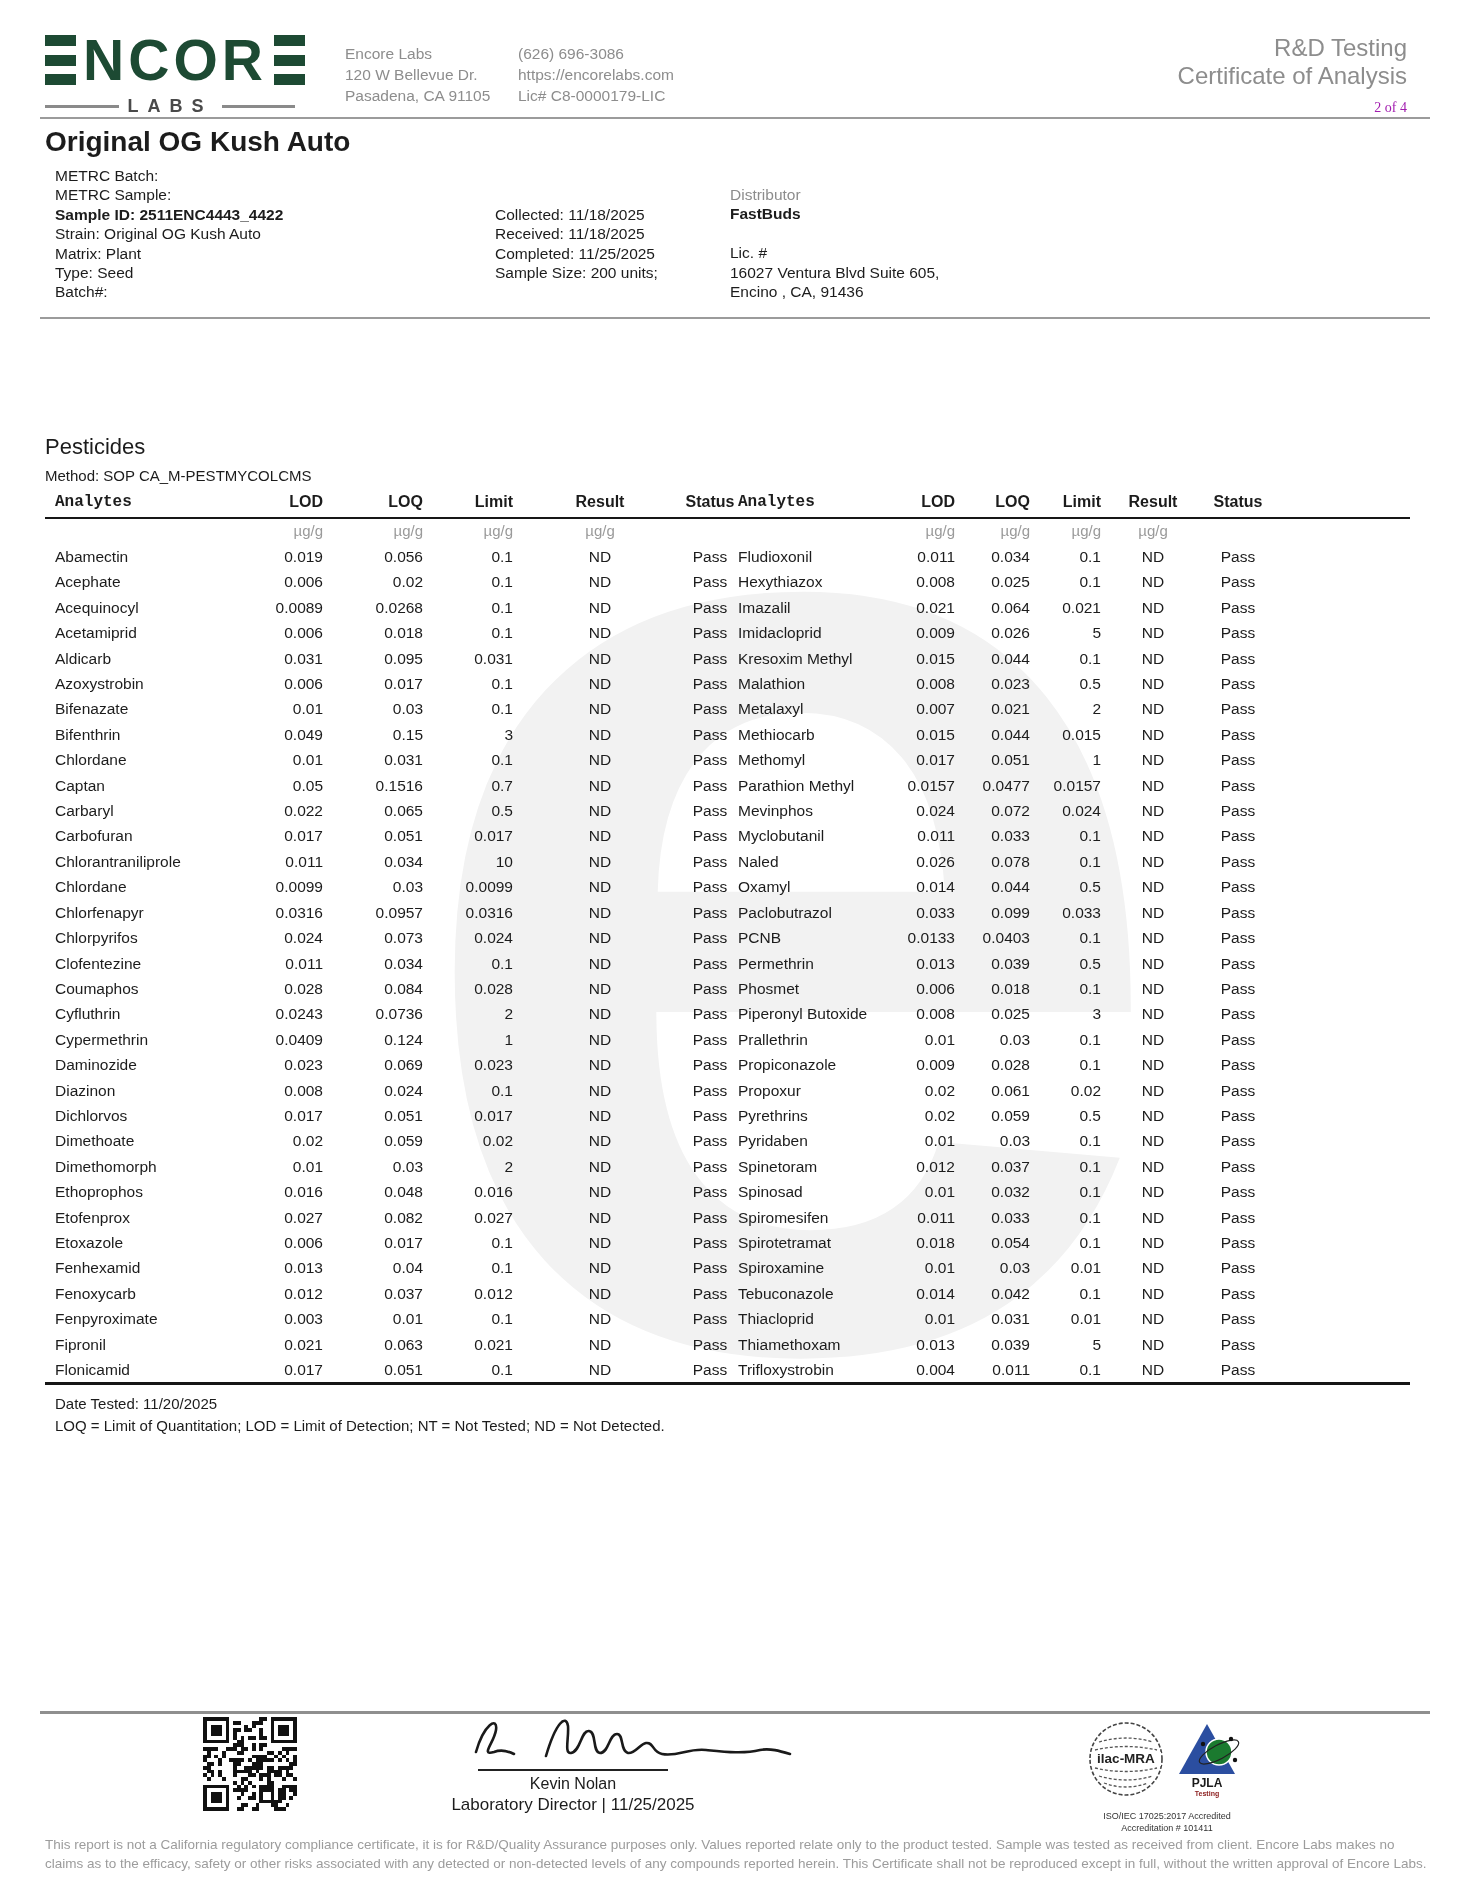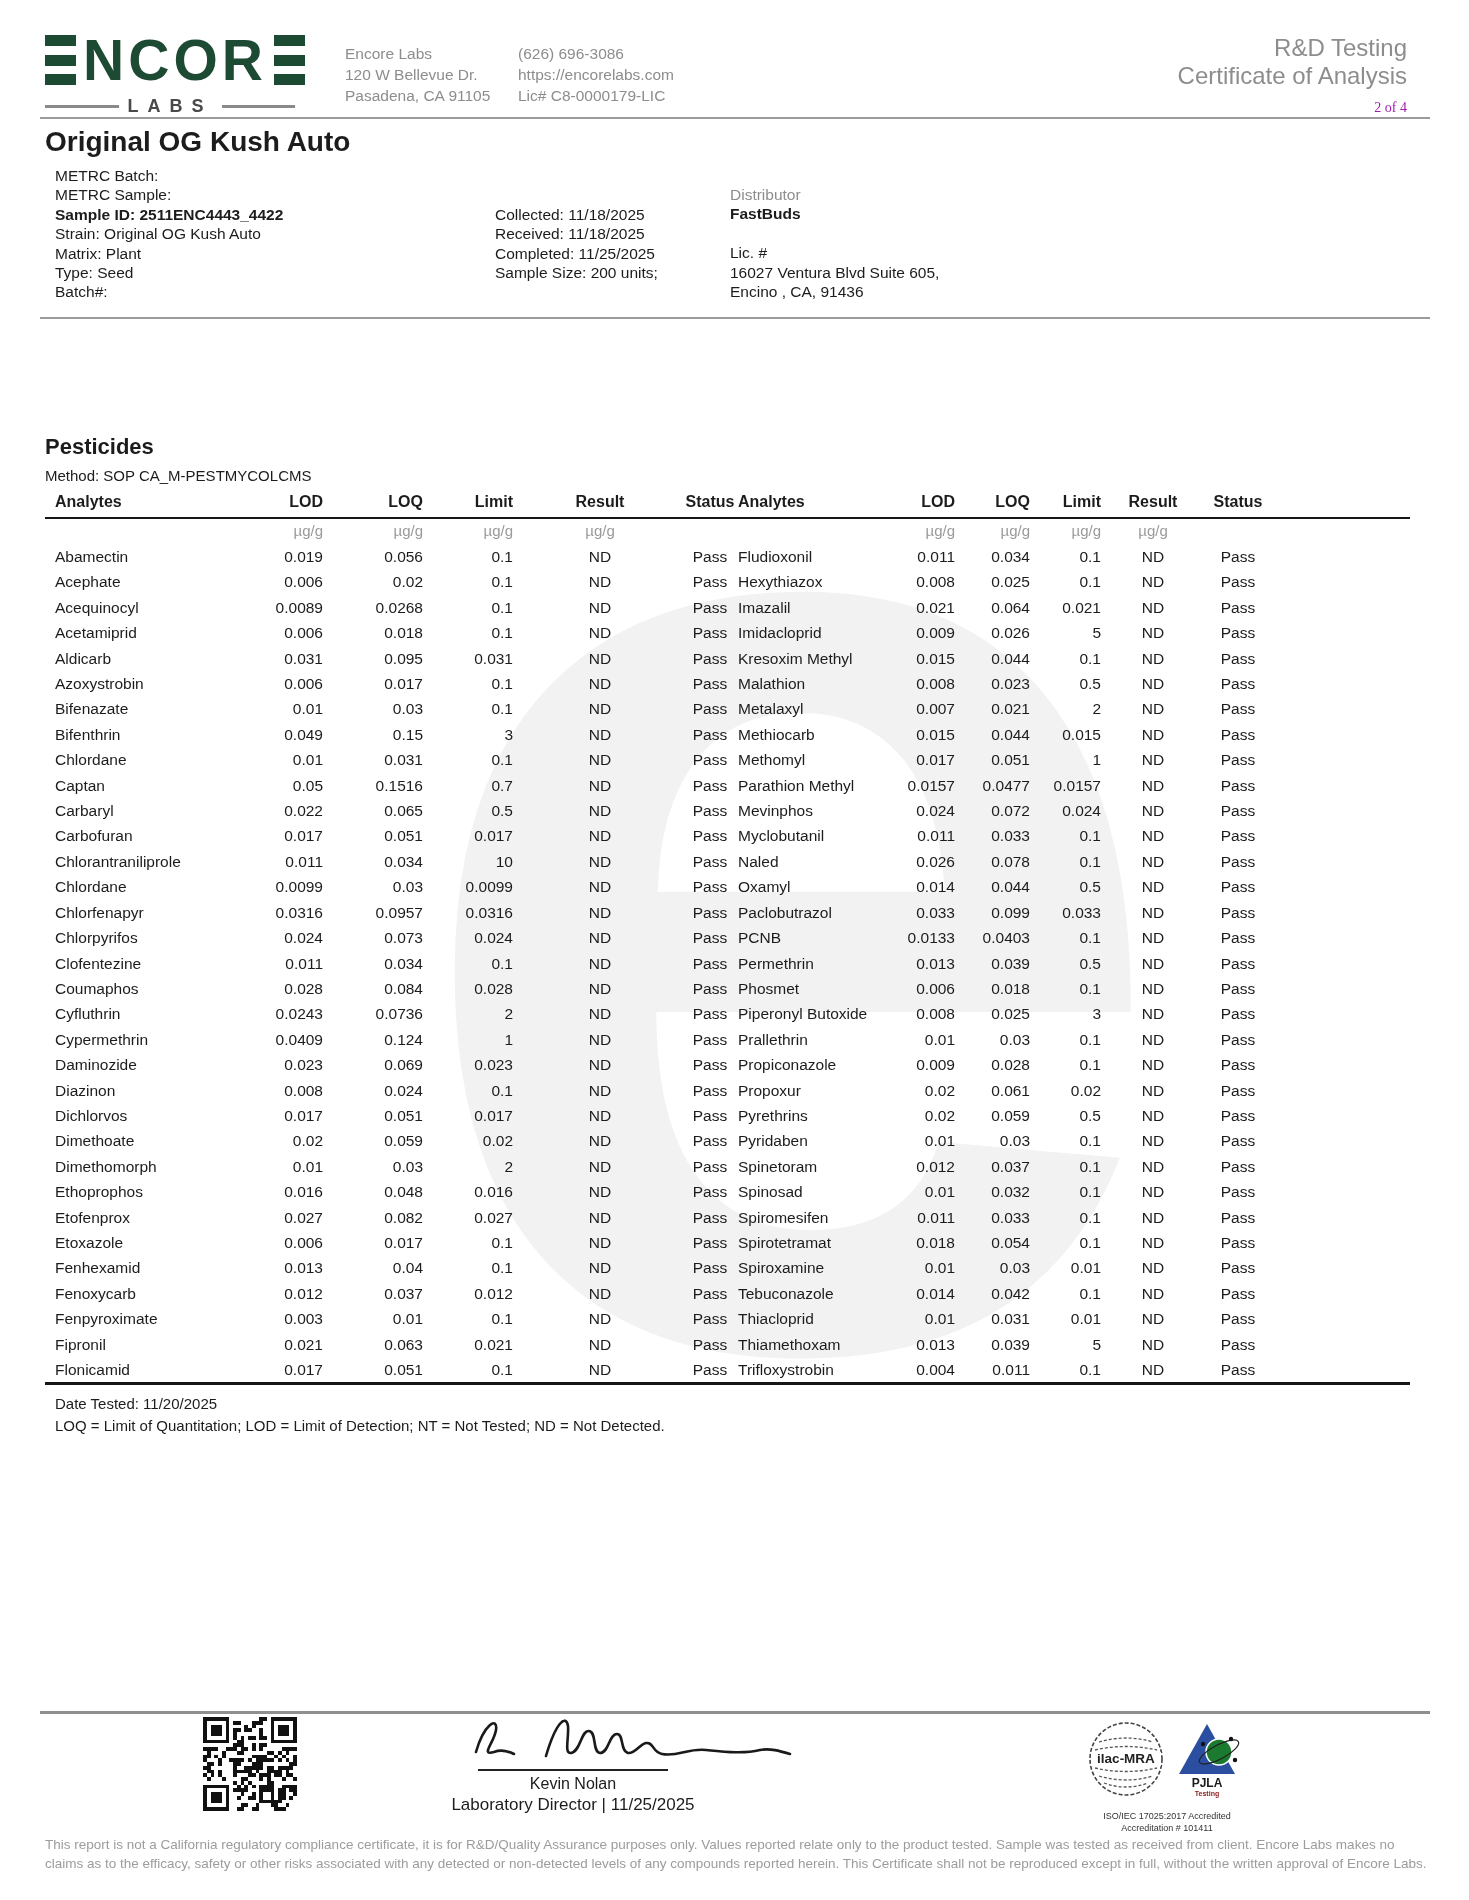--- a/index.html
+++ b/index.html
@@ -28,26 +28,26 @@
   
   .muted{color:#8d8d8d;}
   .hdr-block{font-size:15.5px;line-height:21px;}
   .hdr-right{right:62px;top:34px;text-align:right;font-size:24px;line-height:28px;color:#8d8d8d;}
   .page-num{right:62px;top:100px;font-family:"Liberation Serif",serif;font-size:14px;color:#a21caf;}
   
   .title{left:45px;top:126px;font-size:28px;font-weight:bold;}
   .info{font-size:15.5px;line-height:19.4px;}
   .b{font-weight:bold;}
   
-  .sec-title{left:45px;top:434px;font-size:22px;font-weight:bold;}
+  .sec-title{left:45px;top:434px;font-size:22px;}
   .method{left:45px;top:467px;font-size:15px;}
   .tables{left:45px;top:492px;width:1380px;display:flex;align-items:flex-start;}
   table.ptable{border-collapse:collapse;table-layout:fixed;font-size:15.5px;color:#1c1c1c;}
   .ptable th{font-size:16px;font-weight:bold;text-align:right;padding:0 2px 5px 0;height:20px;}
-  .ptable th.h-analyte{text-align:left;padding-left:10px;}
+  .ptable th.h-analyte{text-align:left;padding-left:10px;font-family:Liberation Mono, monospace;}
   .ptable th.h-result,.ptable th.h-status{text-align:center;padding-right:0;}
   .ptable tr.units td{color:#9a9a9a;height:27px;line-height:27px;font-size:15px;}
   .ptable tbody td{height:25.4px;line-height:25.4px;padding:0 2px 0 0;overflow:hidden;white-space:nowrap;}
   .ptable td.c-analyte{text-align:left;padding-left:10px;}
   .ptable td.c-num{text-align:right;}
   .ptable td.c-result,.ptable td.c-status{text-align:center;padding-right:0;}
   .rt td.c-analyte,.rt th.h-analyte{padding-left:3px;}
   
   .notes{left:55px;top:1393px;font-size:15px;line-height:22px;}
   

